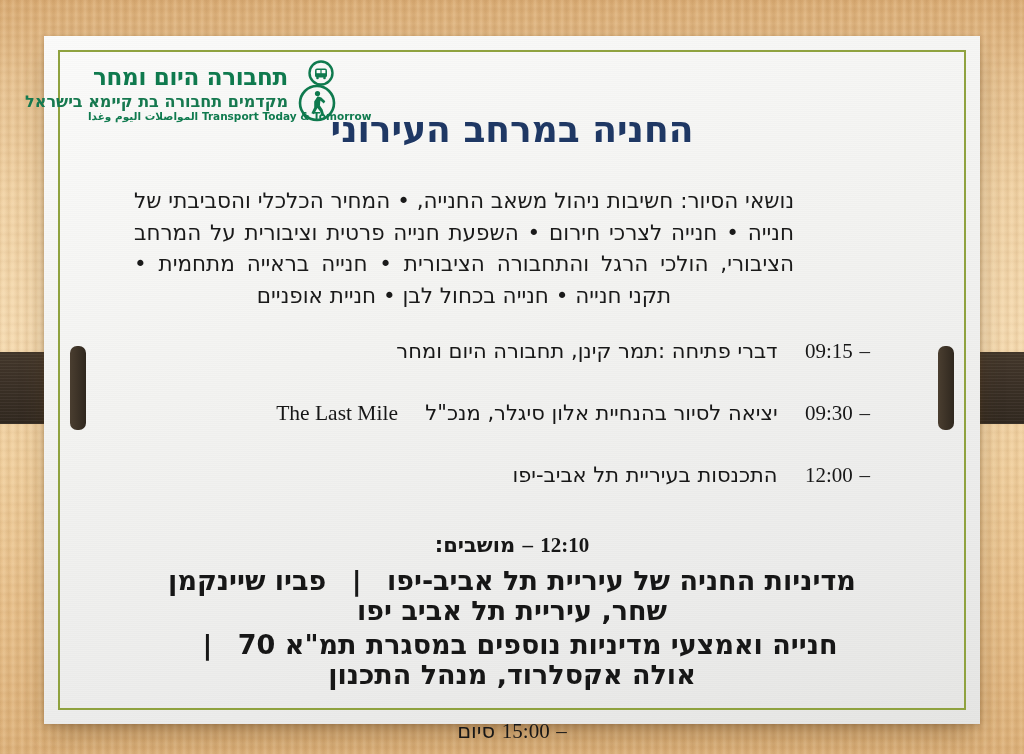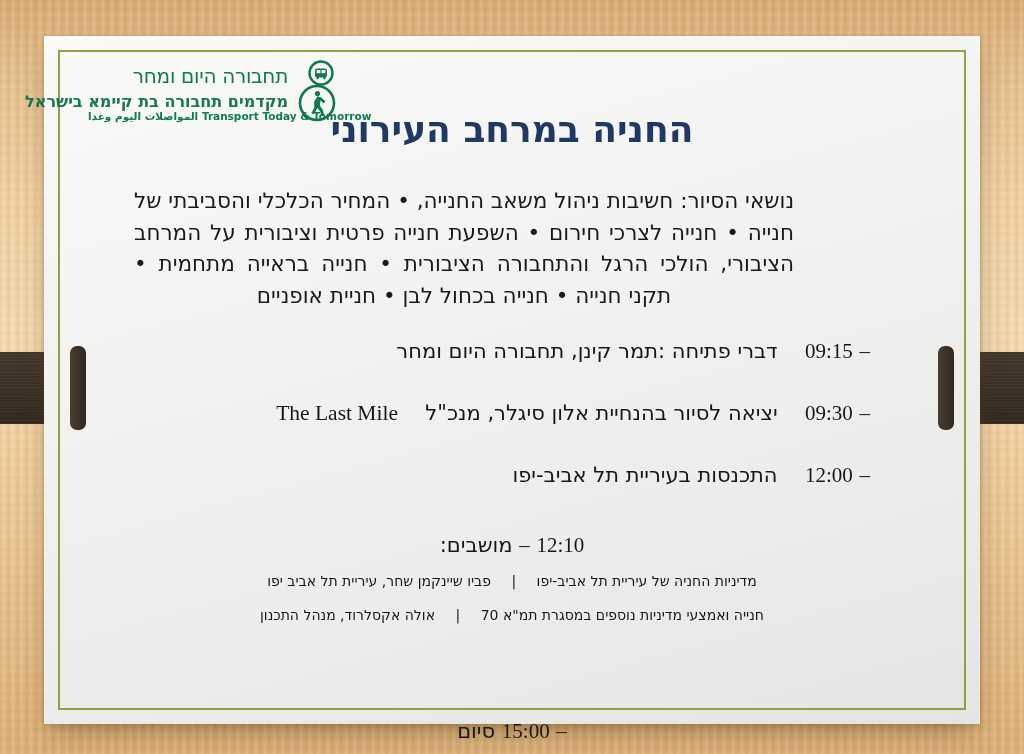--- a/index.html
+++ b/index.html
@@ -71,21 +71,21 @@
   .cap-left{left:70px;}
   .cap-right{right:70px;}
   
   .logo{
     position:absolute;left:28px;top:26px;width:272px;height:76px;
     direction:ltr;
   }
   .logo-word{
     position:absolute;right:56px;top:2px;
     font-family:"DejaVu Sans","Liberation Sans",sans-serif;
-    font-weight:normal;font-size:20px;color:#0f7a4e;
+    font-weight:bold;font-size:23px;color:#0f7a4e;
     white-space:nowrap;letter-spacing:-.3px;text-align:right;
   }
   .logo-sub{
     position:absolute;right:56px;top:30px;
     font-size:16px;color:#16794f;white-space:nowrap;font-weight:bold;
   }
   .logo-en{
     position:absolute;right:0;top:48px;
     font-size:10.5px;color:#0f7a4e;white-space:nowrap;font-weight:bold;
     direction:ltr;text-align:right;width:256px;
@@ -124,28 +124,28 @@
     font-family:"Liberation Serif","DejaVu Serif",serif;
     font-size:21px;direction:ltr;unicode-bidi:embed;
   }
   .row .gap{display:inline-block;width:14px;}
   .row .lat{
     font-family:"Liberation Serif","DejaVu Serif",serif;
     direction:ltr;unicode-bidi:embed;font-size:21.5px;
   }
   .sessions{
     position:absolute;right:110px;left:110px;top:494px;
-    direction:rtl;color:#171717;text-align:center;
+    direction:rtl;color:#171717;text-align:center;font-weight:bold;
   }
   .sess-head{
     font-size:21px;line-height:30px;text-align:center;margin-bottom:6px;
     white-space:nowrap;
   }
   .sess-item{
-    font-size:14px;line-height:30px;text-align:center;margin-bottom:4px;
+    font-size:27px;line-height:30px;text-align:center;margin-bottom:4px;
   }
   .sess-item .sep{display:inline-block;padding:0 16px;color:#171717;}
   .closing{
     position:absolute;right:110px;left:110px;top:680px;
     direction:rtl;text-align:center;font-size:21px;line-height:30px;color:#171717;
   }
   .closing .time{
     font-family:"Liberation Serif","DejaVu Serif",serif;direction:ltr;unicode-bidi:embed;
   }
 </style>

